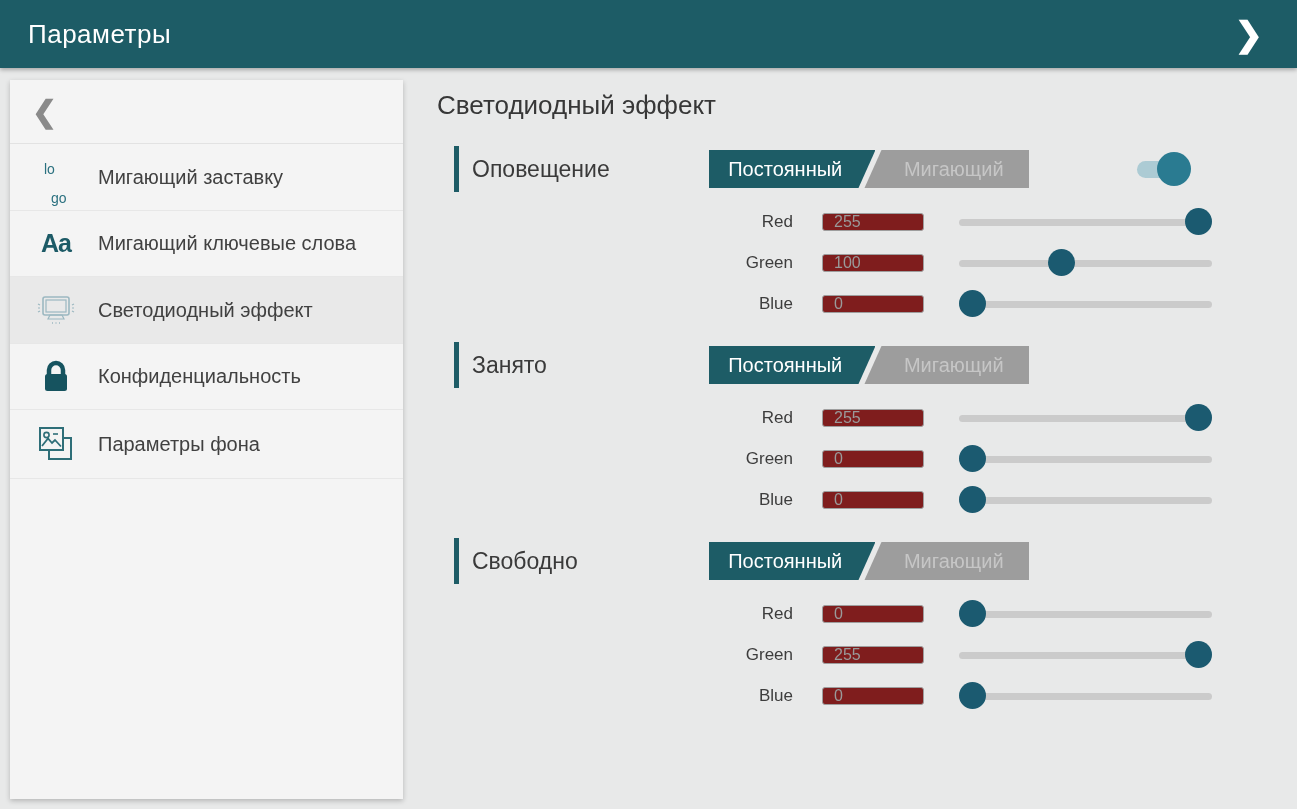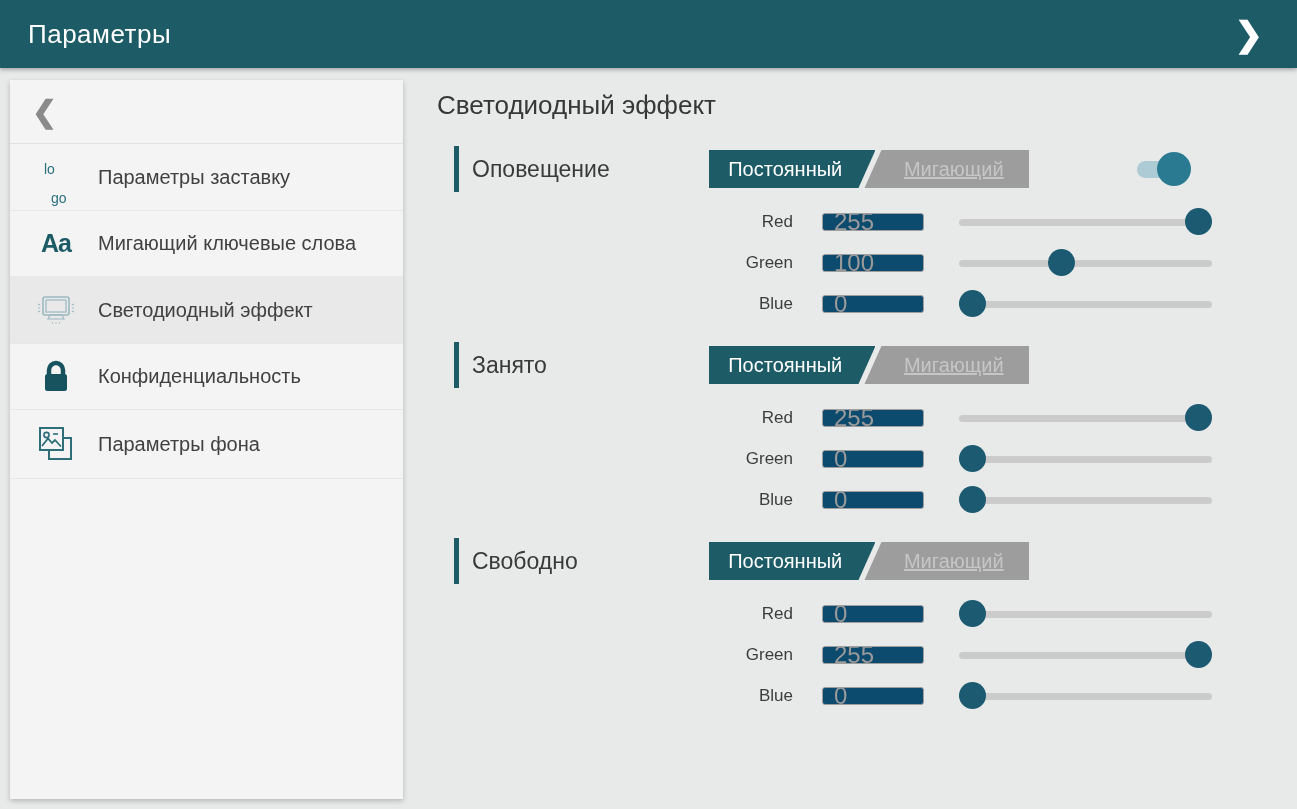--- a/index.html
+++ b/index.html
@@ -80,42 +80,42 @@
   }
   .tab.active{
     background:var(--primary);color:#fff;width:168px;
     clip-path:polygon(0 0,100% 0,calc(100% - 17px) 100%,0 100%);
     z-index:2;padding-right:14px;
   }
   .tab.inactive{
     background:var(--inactive-tab);color:var(--inactive-tab-text);width:166px;
     margin-left:-11px;
     clip-path:polygon(17px 0,100% 0,100% 100%,0 100%);
-    z-index:1;padding-left:14px;text-decoration:underline;
+    z-index:1;padding-left:14px;
   }
   
   .switch{margin-left:auto;margin-right:42px;position:relative;width:48px;height:38px;cursor:pointer;}
   .switch .track{
     position:absolute;left:0;top:11px;width:47px;height:17px;border-radius:9px;
     background:var(--knob-track);
   }
   .switch .knob{
     position:absolute;right:-6px;top:2px;width:34px;height:34px;border-radius:50%;
     background:var(--knob);
   }
   
   .rows{margin-top:12px;margin-left:239px;}
   .chan-row{
     display:flex;align-items:center;height:33px;margin-bottom:8px;gap:13px;
   }
   .chan-row .cl{width:100px;text-align:right;font-size:17px;color:#3d3d3d;}
   .chan-row input{
     margin-left:16px;width:102px;height:18px;
-    border:1px solid #9e9e9e;border-radius:3px;background:#0c4a6e;
-    color:#9a9a9a;font-size:24px;padding:0 0 0 11px;
+    border:1px solid #9e9e9e;border-radius:3px;background:#7f1d1d;
+    color:#9a9a9a;font-size:16px;padding:0 0 0 11px;
     font-family:"Liberation Sans", sans-serif;outline:none;
   }
   .slider{
     margin-left:22px;position:relative;width:253px;height:30px;cursor:pointer;
   }
   .slider .track{
     position:absolute;left:0;right:0;top:12px;height:7px;border-radius:4px;
     background:#cbcbcb;
   }
   .slider .thumb{
@@ -136,21 +136,21 @@
     <span class="back">❮</span>
   </div>
 
   <div class="side-item">
     <span class="ic">
       <span class="logo-ic">
           <span class="l1">lo</span>
           <span class="l2">go</span>
         </span>
     </span>
-    <span class="lbl">Параметры заставку</span>
+    <span class="lbl">Мигающий заставку</span>
   </div>
 
   <div class="side-item">
     <span class="ic">
         <span class="aa-ic">Aa</span>
       </span>
     <span class="lbl">Мигающий ключевые слова</span>
   </div>
 
   <div class="side-item selected">

